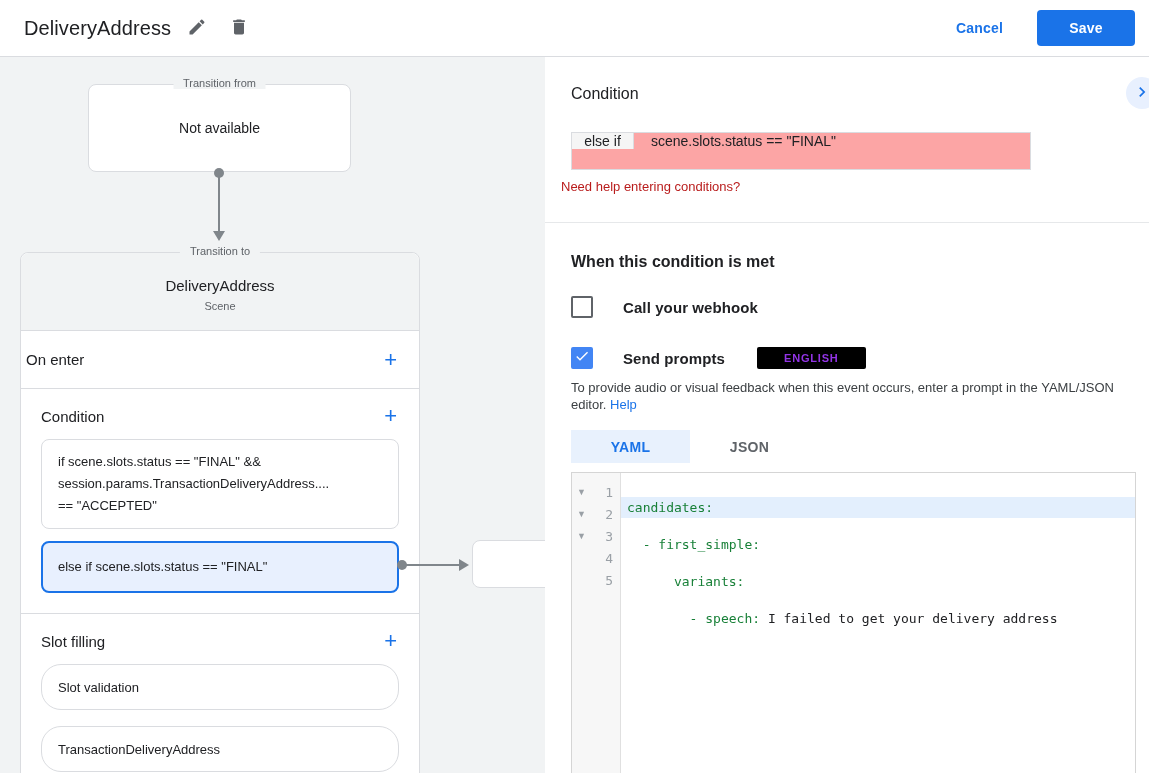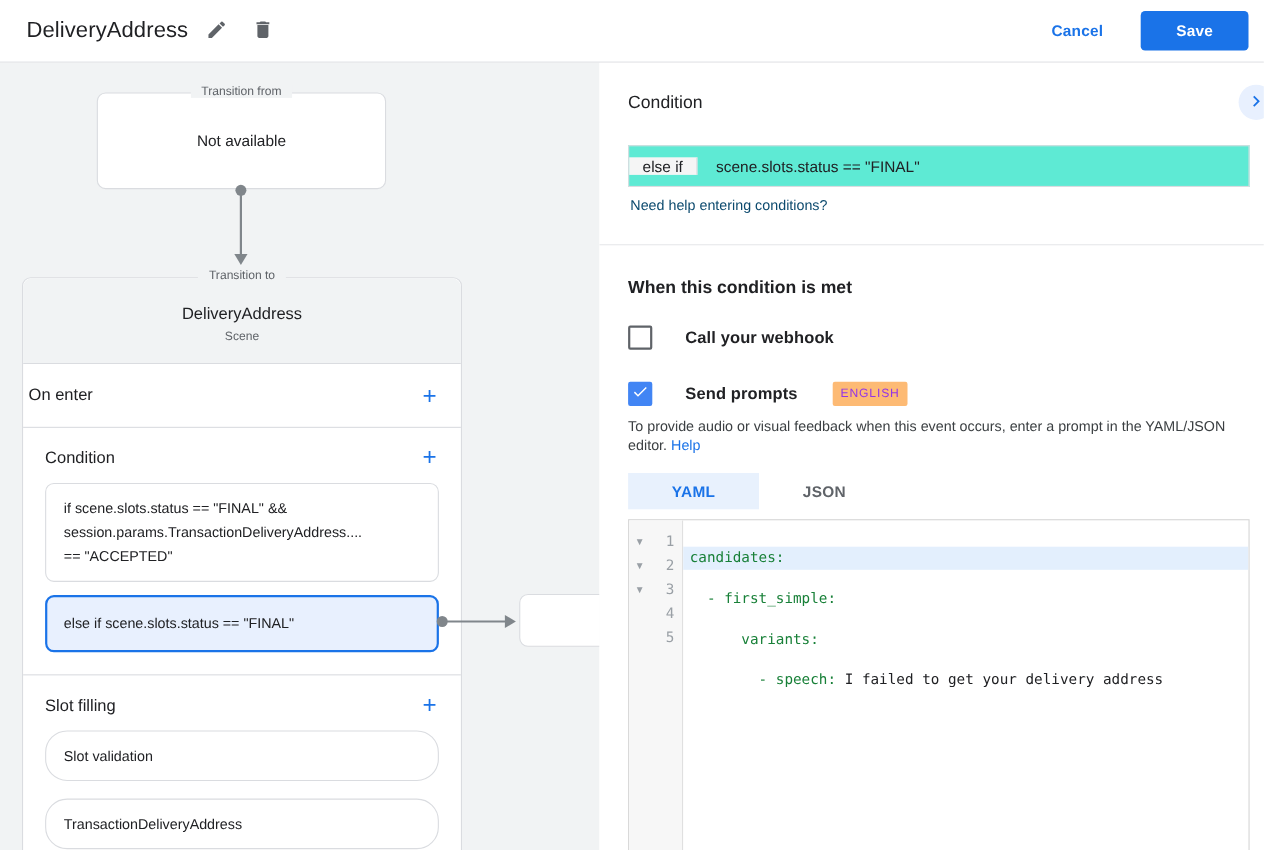--- a/index.html
+++ b/index.html
@@ -80,46 +80,46 @@
   }
 
   
   .panel-title { position:absolute; left:26px; top:28px; font-size:16px; font-weight:400; color:#202124; }
   .collapse-btn {
     position:absolute; right:-9px; top:20px; width:32px; height:32px; border-radius:50%;
     background:#e8f0fe; border:none; cursor:pointer; display:flex; align-items:center; justify-content:center;
   }
   .collapse-btn svg { width:20px; height:20px; fill:#1a73e8; }
   .cond-input-row {
-    position:absolute; left:26px; top:75px; width:565px; height:38px;
-    border:1px solid #dadce0; display:flex; align-items:center; background:#5eead4;
+    position:absolute; left:26px; top:75px; width:460px; height:38px;
+    border:1px solid #dadce0; display:flex; align-items:flex-start; background:#fca5a5;
   }
   .cond-prefix {
     width:62px; background:#f5f5f5; border-right:1px solid #dadce0;
     display:flex; align-items:center; justify-content:center; font-size:14px; color:#202124; flex:none;
   }
   .cond-value {
     flex:1; border:none; outline:none; background:transparent; padding:0 0 0 17px;
     font-size:14px; color:#202124; font-family:inherit;
   }
-  .help-link { position:absolute; left:28px; top:122px; font-size:13px; color:#0c4a6e; text-decoration:none; cursor:pointer; }
+  .help-link { position:absolute; left:16px; top:122px; font-size:13px; color:#b91c1c; text-decoration:none; cursor:pointer; }
   .panel-divider { position:absolute; left:0; top:165px; width:100%; height:1px; background:#e6e8ea; }
   .section-title { position:absolute; left:26px; top:196px; font-size:16px; font-weight:700; color:#202124; }
 
   .check-row { position:absolute; left:26px; display:flex; align-items:center; gap:30px; cursor:pointer; }
   .checkbox {
     width:22px; height:22px; border:2px solid #5f6368; border-radius:2px; background:#fff;
     flex:none; display:flex; align-items:center; justify-content:center;
   }
   .checkbox.checked { background:#4285f4; border-color:#4285f4; }
   .checkbox svg { width:16px; height:16px; }
   .check-label { font-size:15px; font-weight:700; color:#202124; letter-spacing:.1px; }
   .lang-badge {
-    background:#fdba74; color:#9334e6; font-size:11px; font-weight:400; letter-spacing:.8px;
-    padding:5px 7px; border-radius:2px; margin-left:2px;
+    background:#000000; color:#9334e6; font-size:11px; font-weight:700; letter-spacing:.8px;
+    padding:5px 27px; border-radius:2px; margin-left:2px;
   }
   .prompt-desc { position:absolute; left:26px; top:322px; width:558px; font-size:13px; color:#3c4043; line-height:17px; }
   .inline-help { color:#1a73e8; text-decoration:none; cursor:pointer; }
 
   .tabs { position:absolute; left:26px; top:373px; display:flex; }
   .tab {
     width:119px; height:33px; display:flex; align-items:center; justify-content:center;
     font-size:14px; font-weight:700; letter-spacing:.3px; color:#5f6368; cursor:pointer; background:transparent;
   }
   .tab.active { background:#e8f1fd; color:#1a73e8; }

